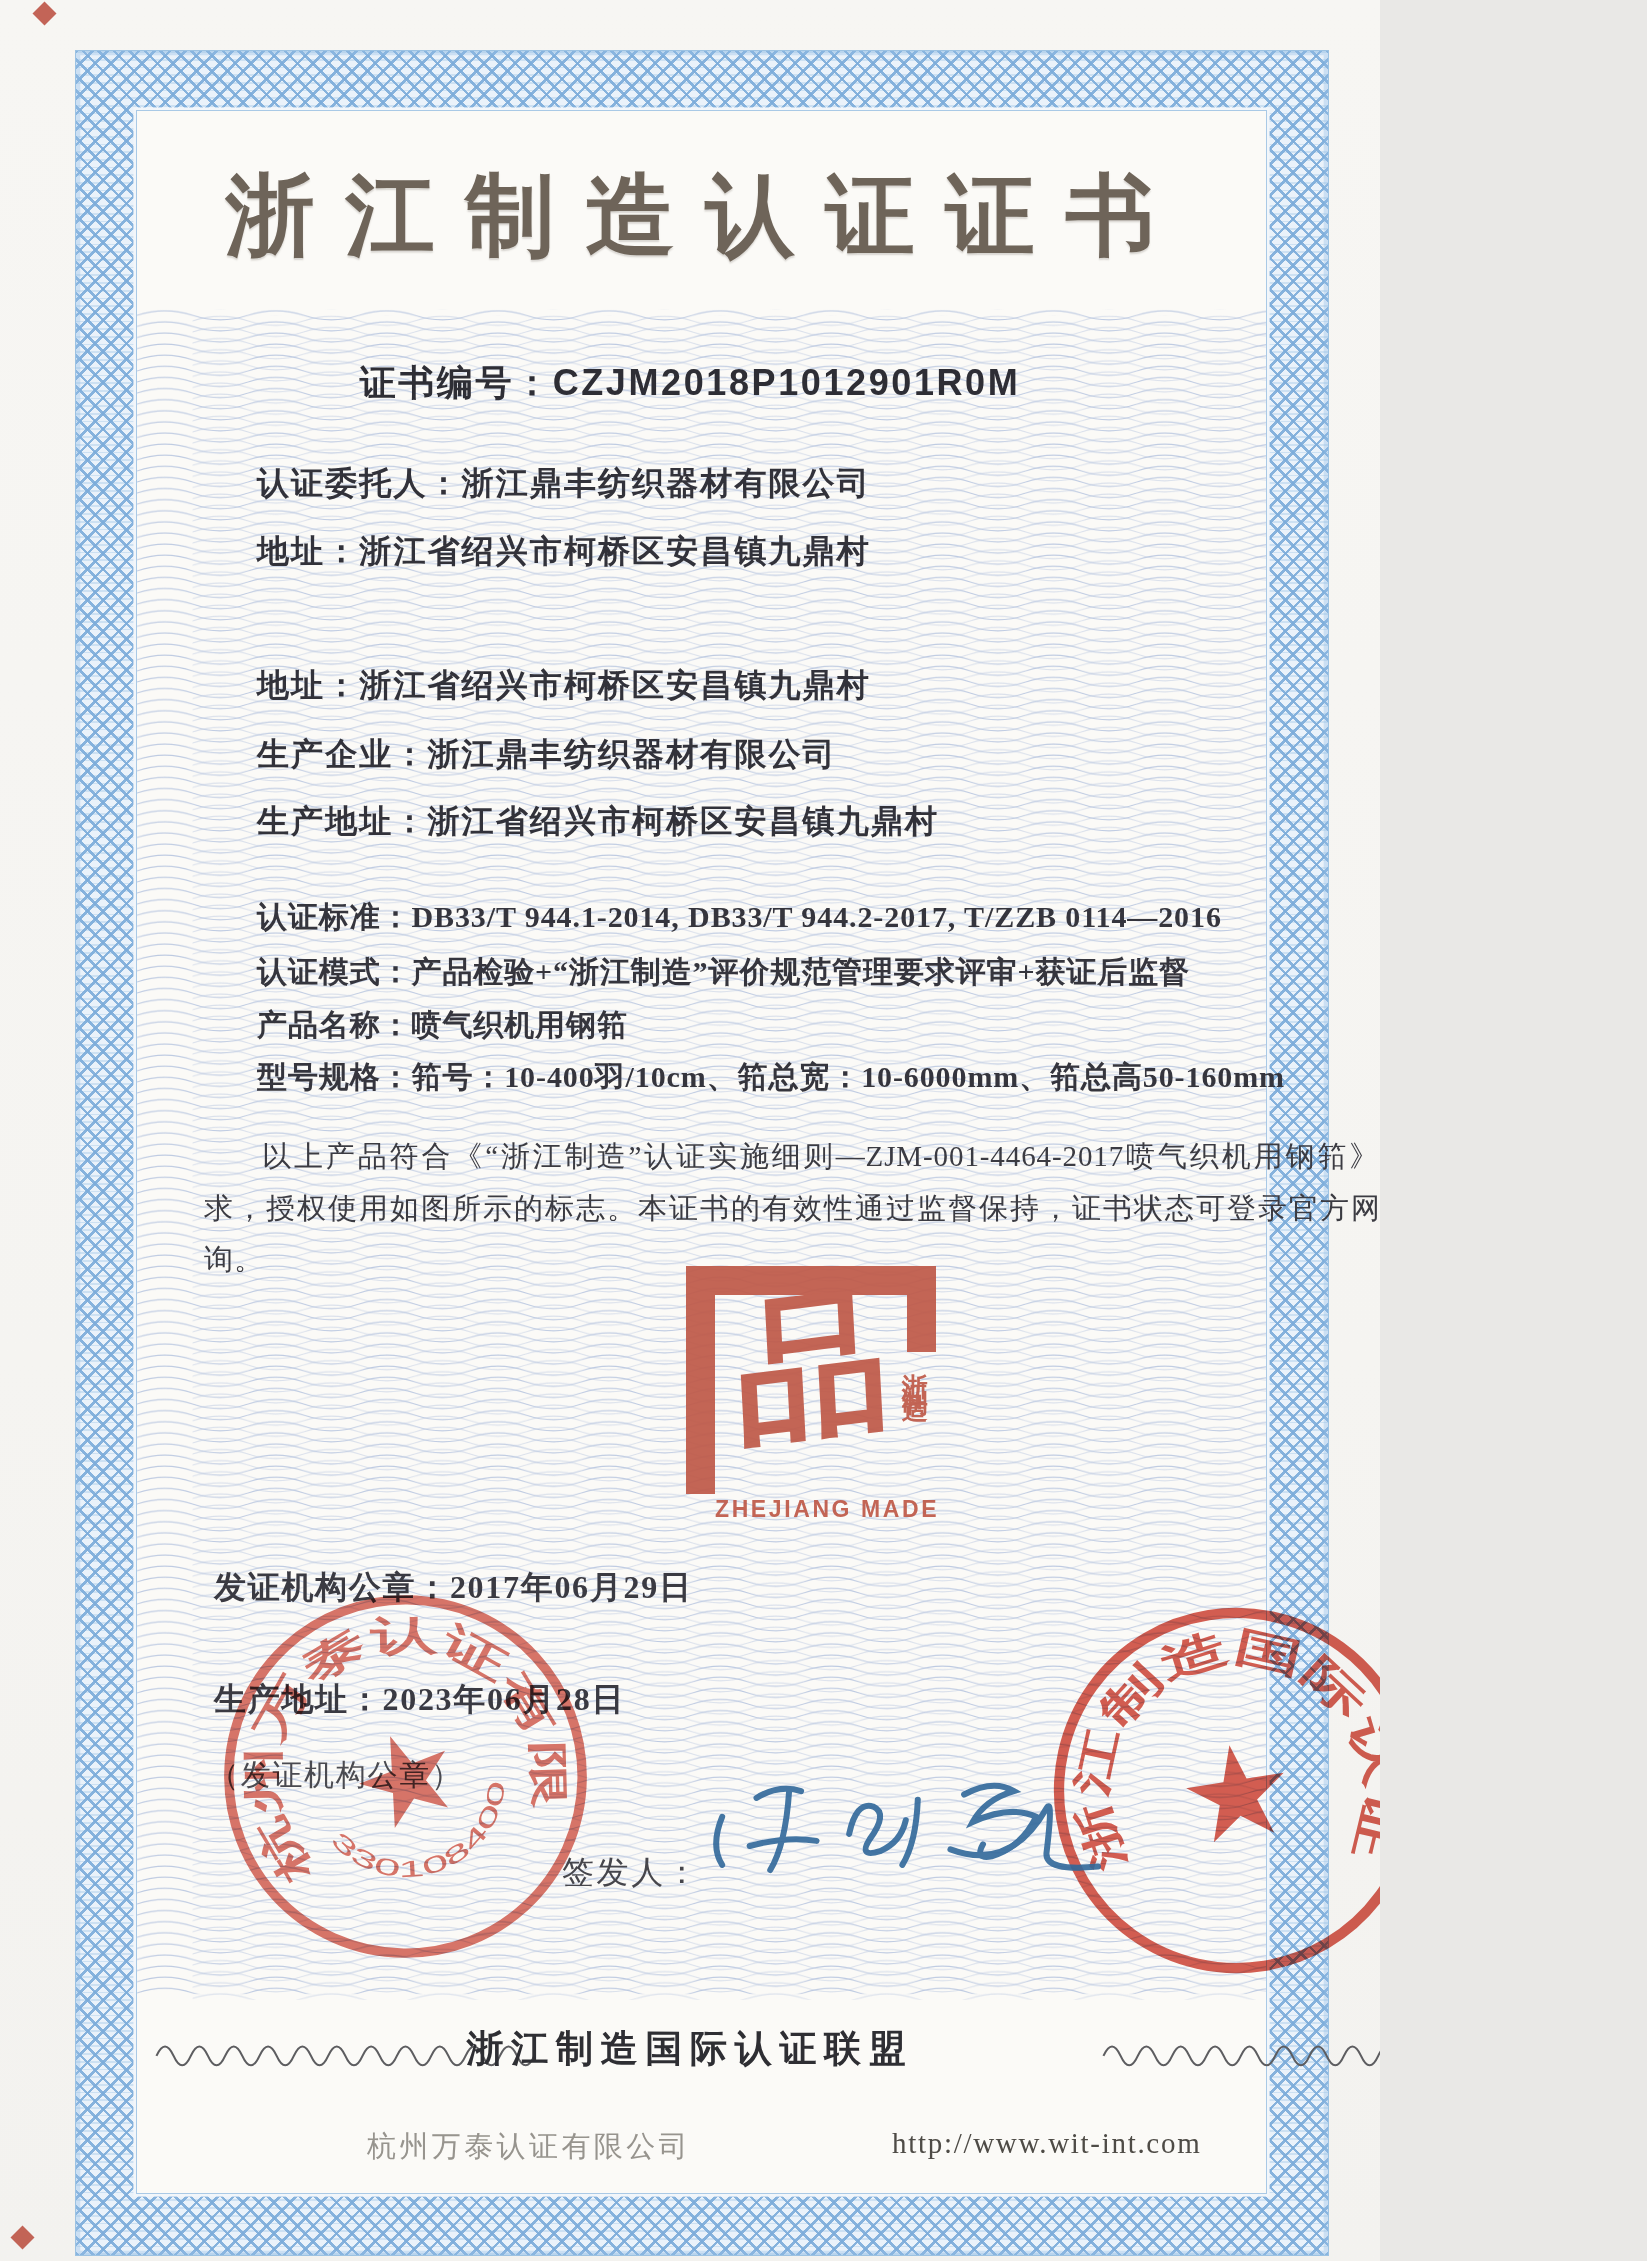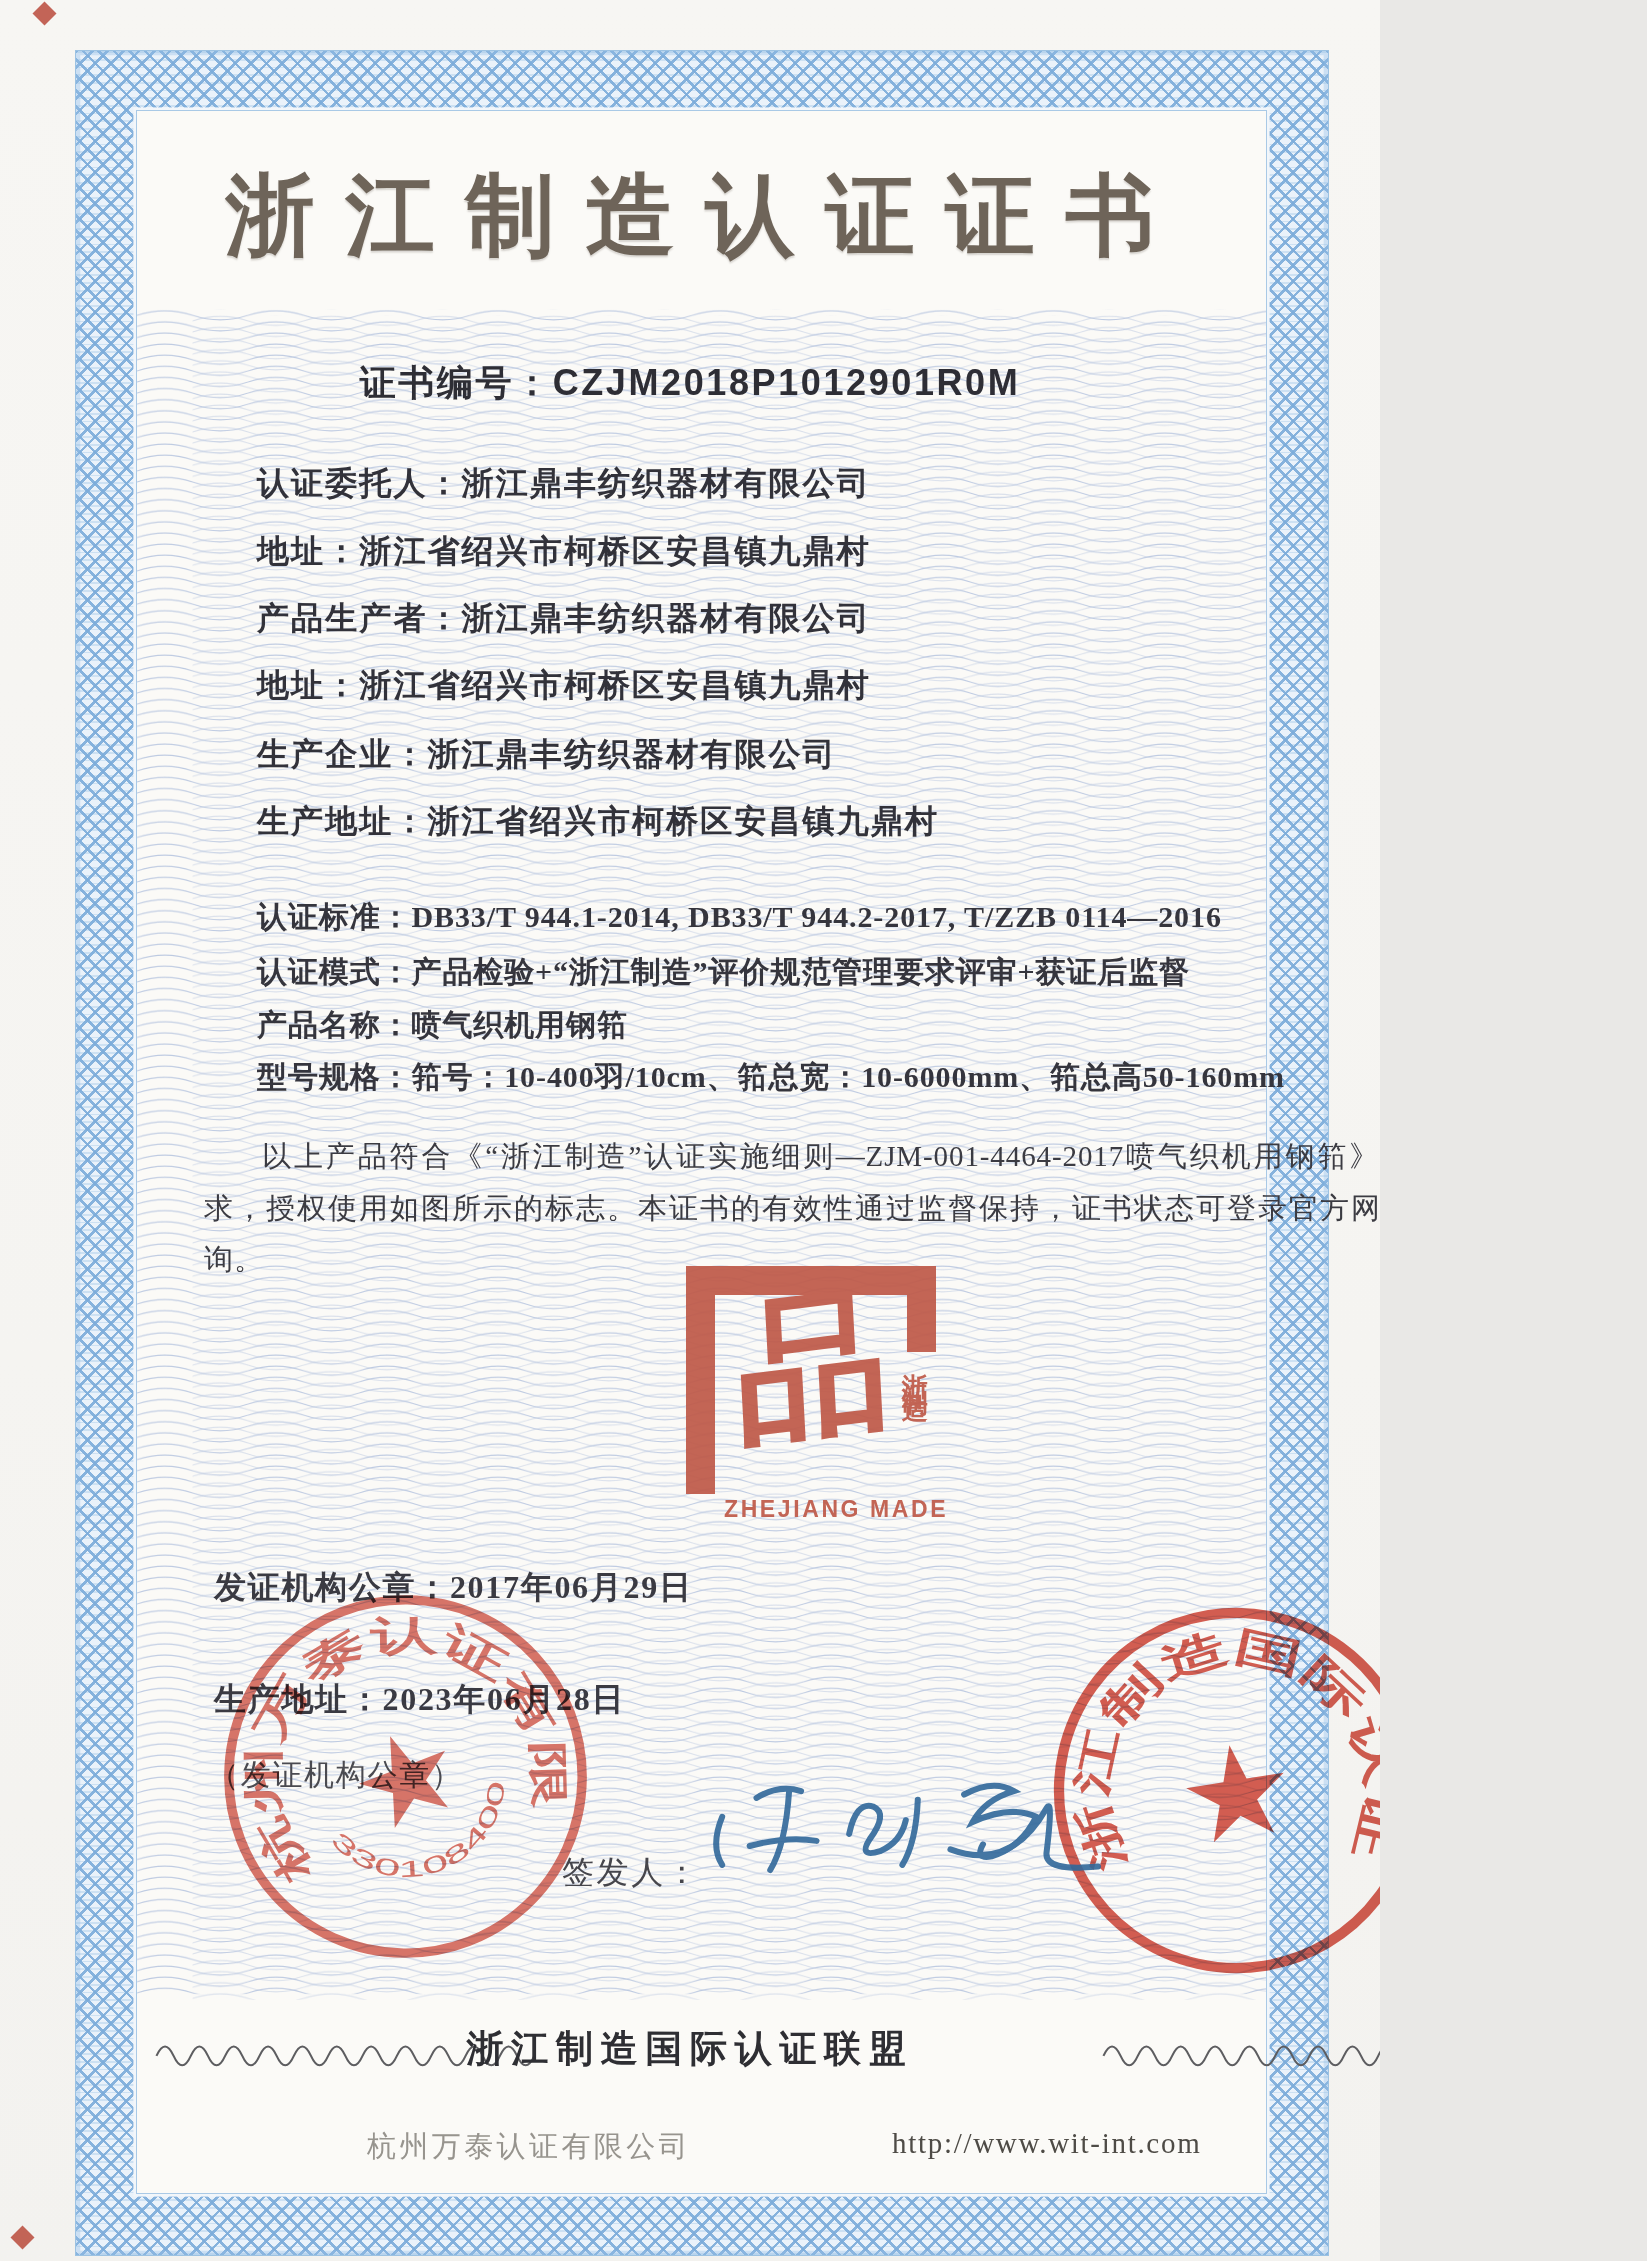--- a/index.html
+++ b/index.html
@@ -59,21 +59,21 @@
     position:absolute;left:36px;top:17px;width:180px;text-align:center;
     font-family:"Liberation Serif",serif;font-size:154px;line-height:1.1;color:#bf5a49;
     transform:rotate(-7deg) skewX(-4deg);font-weight:700;
   }
   .logo-side{
     position:absolute;right:7.7px;top:87px;color:#bf5a49;font-weight:700;
     writing-mode:vertical-rl;font-size:26px;letter-spacing:7.7px;line-height:1;
   }
   .logo-made{
     position:absolute;left:29px;right:0;bottom:1.7px;text-align:center;
-    font-size:23px;font-weight:700;letter-spacing:2.6px;color:#bf5a49;white-space:nowrap;margin-left:9px;
+    font-size:23px;font-weight:700;letter-spacing:2.6px;color:#bf5a49;white-space:nowrap;
   }
   
   .seal{position:absolute;z-index:3;mix-blend-mode:multiply;}
   .seal-left{left:216px;top:1587px;width:379px;height:379px;transform:rotate(-21deg);opacity:.82;}
   .seal-right{left:1047px;top:1601px;width:379px;height:379px;transform:rotate(-9deg);opacity:.88;}
   
   .sig{position:absolute;left:693px;top:1760px;width:429px;height:172px;z-index:4;}
   
   .alliance{
     position:absolute;left:0;right:0;top:2024px;text-align:center;z-index:1;
@@ -107,21 +107,20 @@
       <rect width="100%" height="100%" fill="url(#wv)" transform="translate(80,8)" opacity=".55"></rect>
     </svg>
   </div>
 
   <div class="title">浙江制造认证证书</div>
 
   <div class="certno"><span>证书编号：</span><span>CZJM2018P1012901R0M</span></div>
 
   <div class="pline" style="top:462px"><span>认证委托人：</span><span>浙江鼎丰纺织器材有限公司</span></div>
   <div class="pline" style="top:530px"><span>地址：</span><span>浙江省绍兴市柯桥区安昌镇九鼎村</span></div>
-  <div class="pline" style="top:597px"><span>产品生产者：</span><span>浙江鼎丰纺织器材有限公司</span></div>
   <div class="pline" style="top:664px"><span>地址：</span><span>浙江省绍兴市柯桥区安昌镇九鼎村</span></div>
   <div class="pline" style="top:733px"><span>生产企业：</span><span>浙江鼎丰纺织器材有限公司</span></div>
   <div class="pline" style="top:800px"><span>生产地址：</span><span>浙江省绍兴市柯桥区安昌镇九鼎村</span></div>
 
   <div class="dline" style="top:897px"><span>认证标准：</span><span>DB33/T 944.1-2014, DB33/T 944.2-2017, T/ZZB 0114—2016</span></div>
   <div class="dline" style="top:952px"><span>认证模式：</span><span>产品检验+“浙江制造”评价规范管理要求评审+获证后监督</span></div>
   <div class="dline" style="top:1005px"><span>产品名称：</span><span>喷气织机用钢筘</span></div>
   <div class="dline" style="top:1057px"><span>型号规格：</span><span>筘号：10-400羽/10cm、筘总宽：10-6000mm、筘总高50-160mm</span></div>
 
   <div class="statement">以上产品符合《“浙江制造”认证实施细则—ZJM-001-4464-2017喷气织机用钢筘》的要求，授权使用如图所示的标志。本证书的有效性通过监督保持，证书状态可登录官方网站查询。</div>

